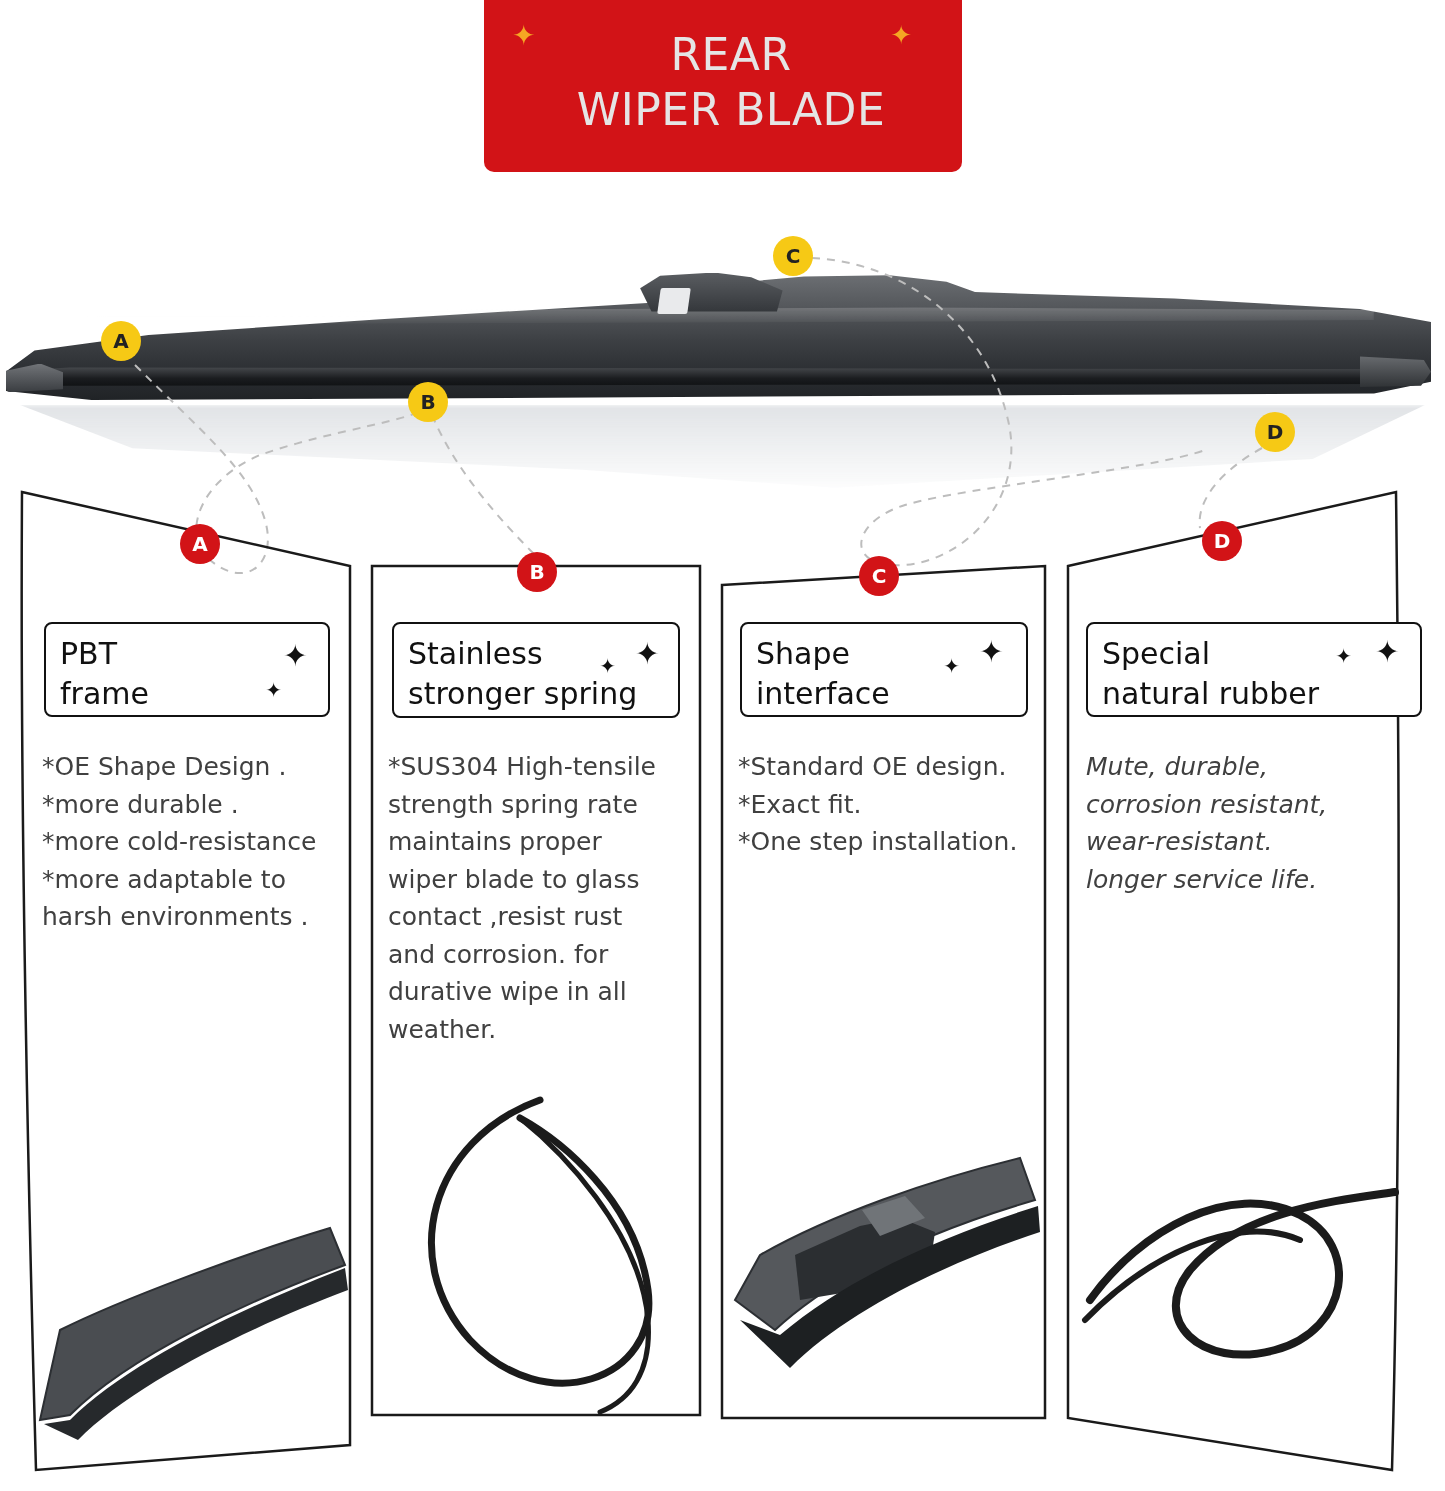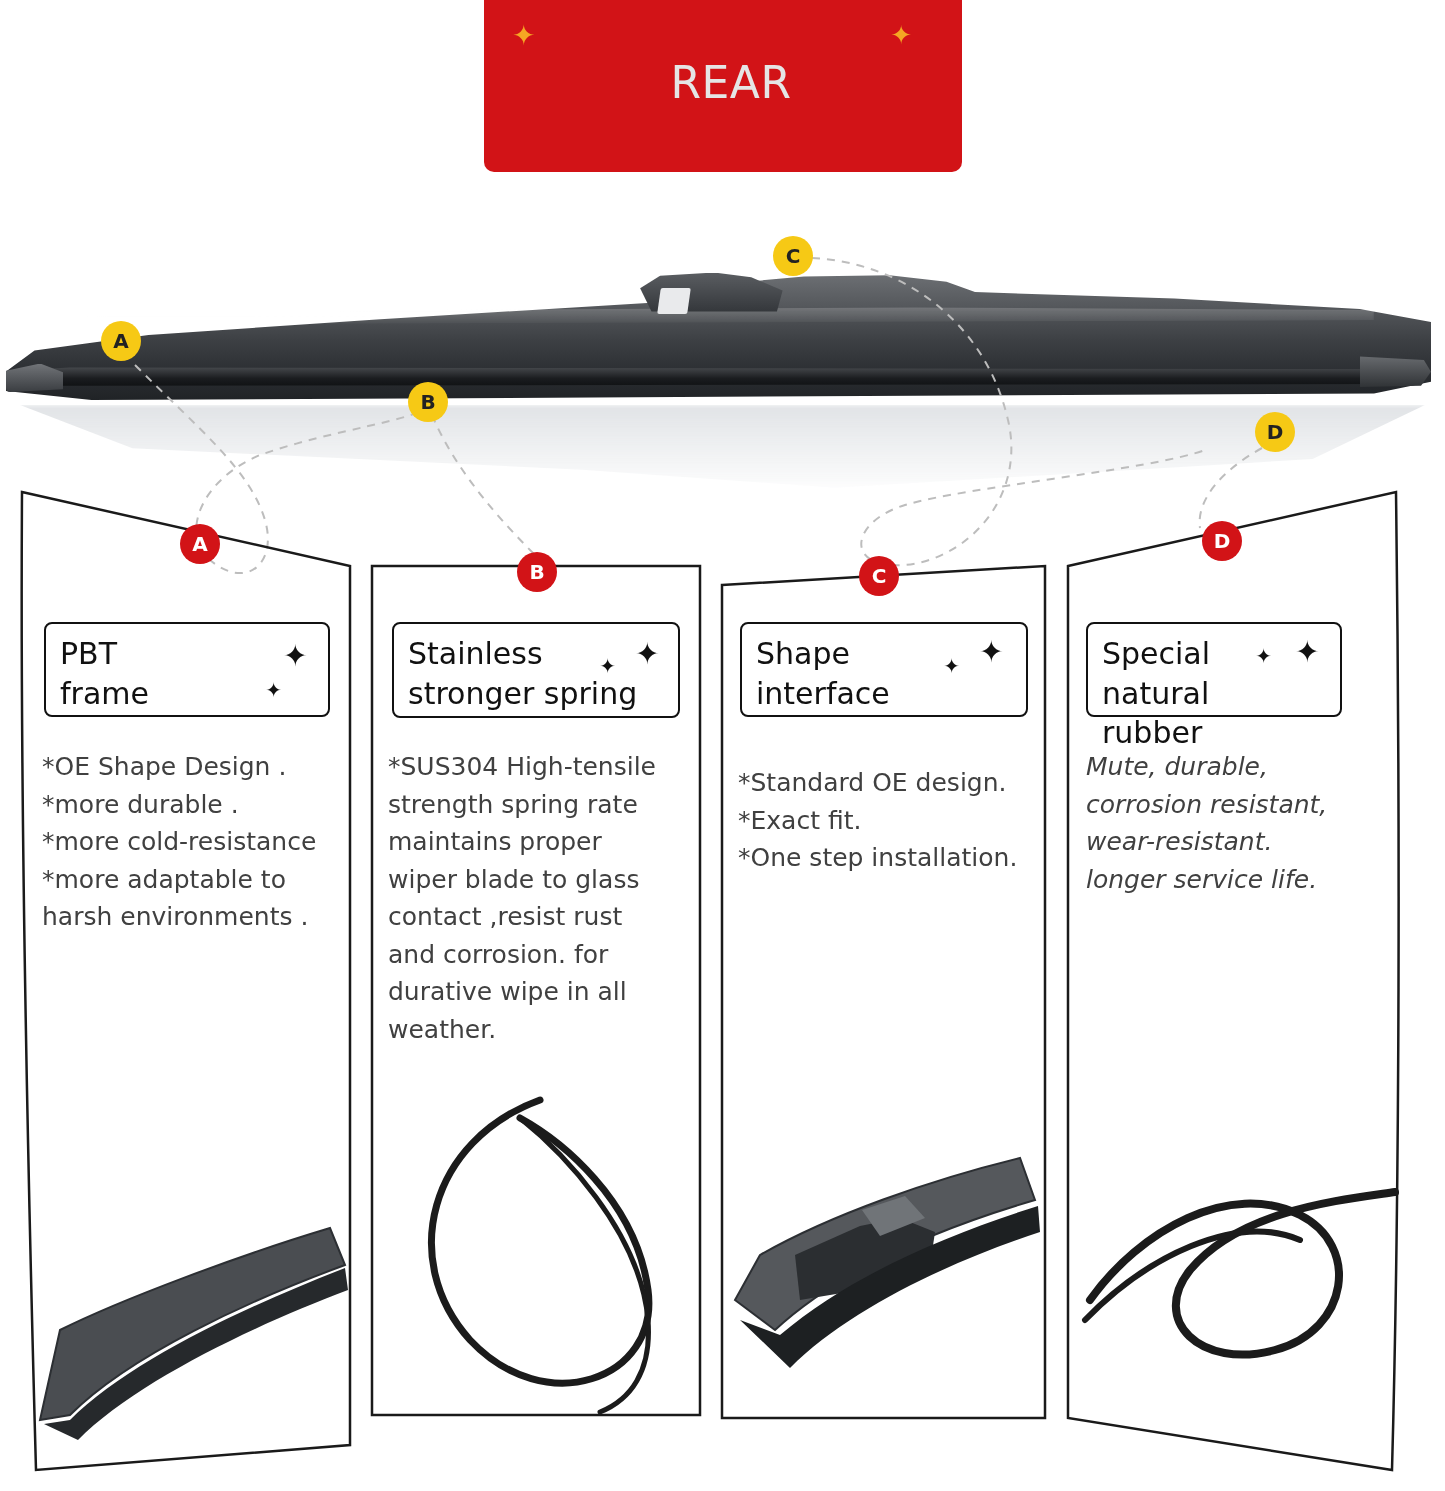--- a/index.html
+++ b/index.html
@@ -193,20 +193,21 @@
 </head>
 <body>
 
 <div class="page">
 
   <div class="banner">
     <span class="spark s1">✦</span>
     <span class="spark s2">✦</span>
     <div class="banner-title">
       <span class="banner-line1">REAR</span>
+      <span class="banner-line2">WIPER BLADE</span>
     </div>
   </div>
 
   <div class="hero">
     <div class="blade-body">
       <div class="blade-top"></div>
       <div class="blade-sheen"></div>
       <div class="blade-hook"></div>
       <div class="blade-hook-slot"></div>
       <div class="blade-rubber"></div>
@@ -292,25 +293,25 @@
 weather.</div>
 
   <div class="title-box" style="left:740px; top:622px; width:288px; height:95px;">
     <div class="title-text">Shape
 interface</div>
     <div class="title-sparks">
       <span class="sp" style="right:10px; top:4px; font-size:30px;">✦</span>
       <span class="sp" style="right:54px; top:24px; font-size:20px;">✦</span>
     </div>
   </div>
-  <div class="body-text" style="left:738px; top:748px; width:300px;margin-top:16px;">*Standard OE design.
+  <div class="body-text" style="left:738px; top:748px; width:300px;">*Standard OE design.
 *Exact fit.
 *One step installation.</div>
 
-  <div class="title-box" style="left:1086px; top:622px; width:256px; height:95px;">
+  <div class="title-box" style="left:1086px; top:622px; width:336px; height:95px;">
     <div class="title-text">Special
 natural rubber</div>
     <div class="title-sparks">
       <span class="sp" style="right:8px; top:4px; font-size:30px;">✦</span>
       <span class="sp" style="right:56px; top:14px; font-size:20px;">✦</span>
     </div>
   </div>
   <div class="body-text" style="left:1086px; top:748px; width:300px;font-style:italic;">Mute, durable,
 corrosion resistant,
 wear-resistant.

